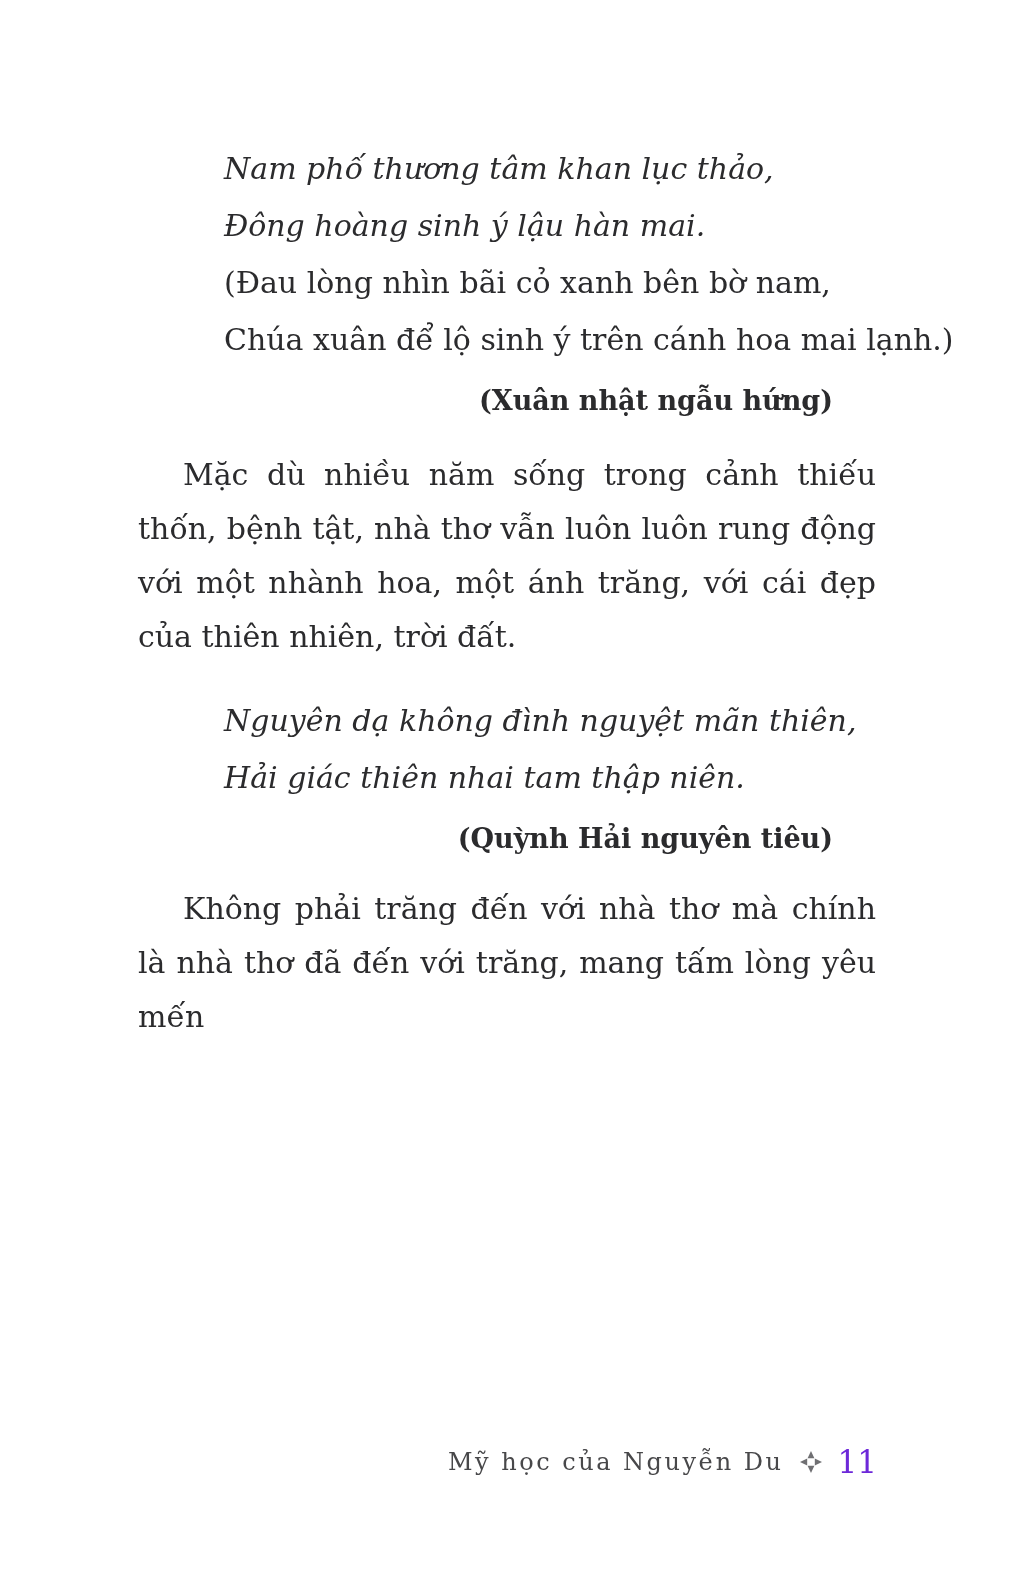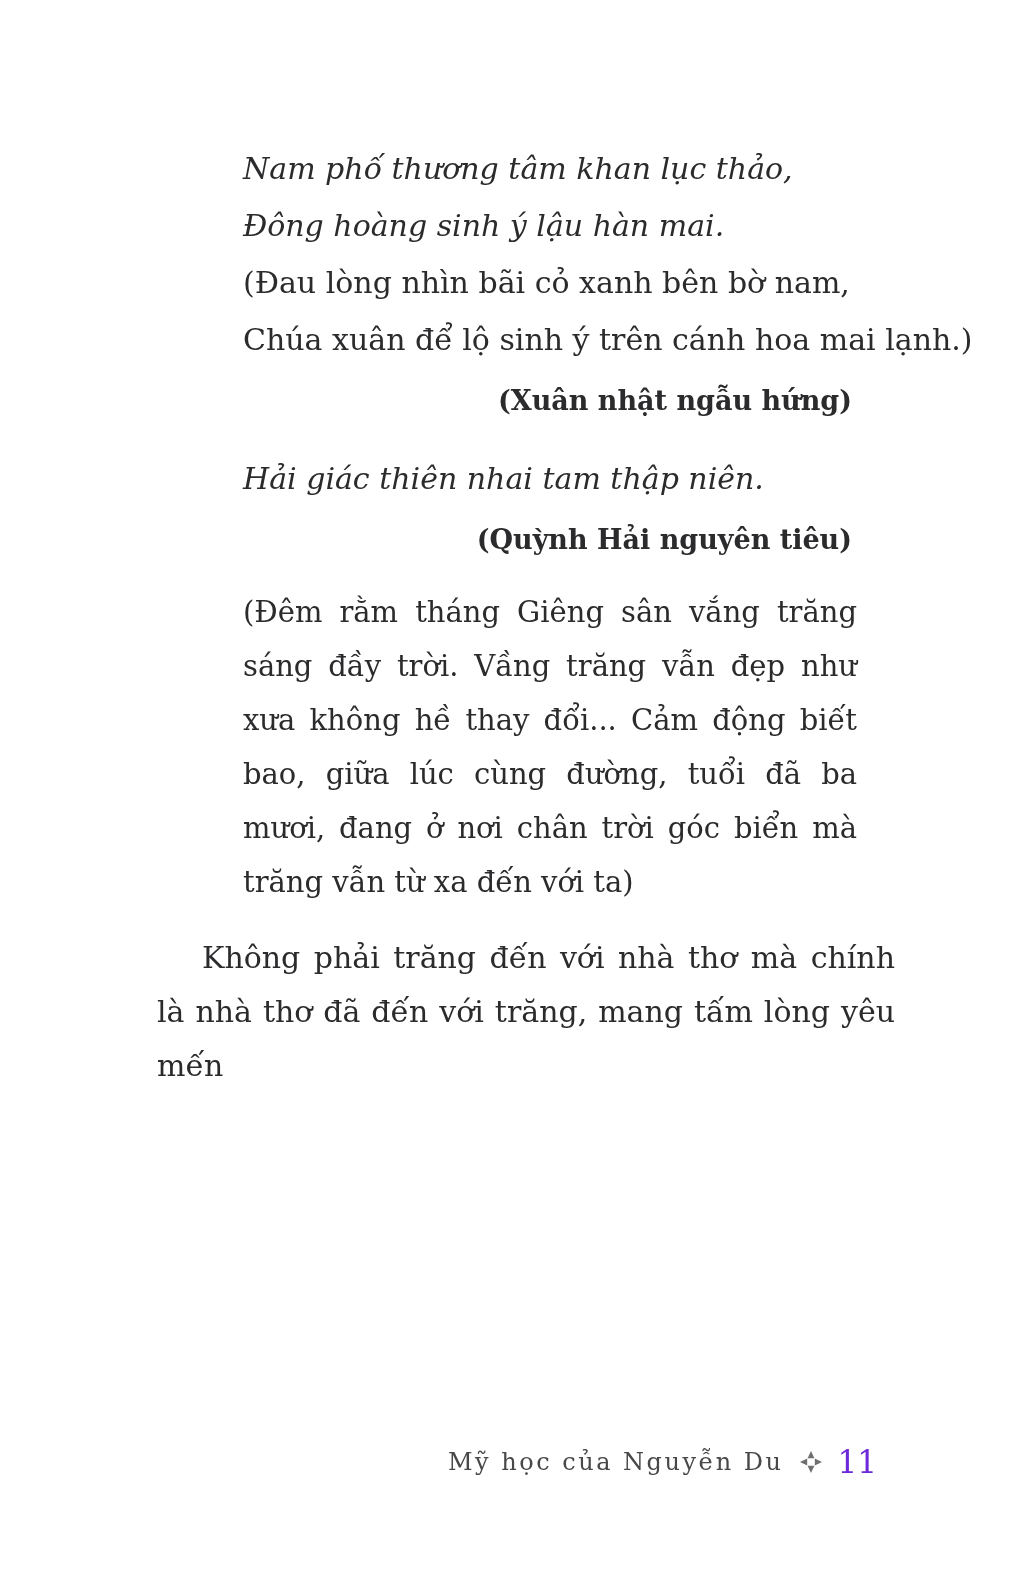--- a/index.html
+++ b/index.html
@@ -8,21 +8,21 @@
     width: 1024px;
     height: 1575px;
     margin: 0 auto;
     background: #ffffff;
     font-family: "DejaVu Serif", "Liberation Serif", serif;
     color: #2b2b2d;
     overflow: hidden;
   }
   .content {
     position: absolute;
-    left: 157px;
+    left: 138px;
     top: 140px;
     width: 738px;
   }
   .poem {
     margin-left: 86px;
     font-size: 30px;
     line-height: 57px;
   }
   .poem-line { white-space: nowrap; }
   .it { font-style: italic; }
@@ -83,28 +83,29 @@
 
     <div class="poem">
       <div class="poem-line it">Nam phố thương tâm khan lục thảo,</div>
       <div class="poem-line it">Đông hoàng sinh ý lậu hàn mai.</div>
       <div class="poem-line">(Đau lòng nhìn bãi cỏ xanh bên bờ nam,</div>
       <div class="poem-line">Chúa xuân để lộ sinh ý trên cánh hoa mai lạnh.)</div>
     </div>
 
     <div class="attribution">(Xuân nhật ngẫu hứng)</div>
 
+    <p class="body-par">Mặc dù nhiều năm sống trong cảnh thiếu thốn, bệnh tật, nhà thơ vẫn luôn luôn rung động với một nhành hoa, một ánh trăng, với cái đẹp của thiên nhiên, trời đất.</p>
 
     <div class="poem poem-second">
+      <div class="poem-line it">Nguyên dạ không đình nguyệt mãn thiên,</div>
       <div class="poem-line it">Hải giác thiên nhai tam thập niên.</div>
     </div>
 
     <div class="attribution">(Quỳnh Hải nguyên tiêu)</div>
 
-    <div class="translation">(Đêm rằm tháng Giêng sân vắng trăng sáng đầy trời. Vầng trăng vẫn đẹp như xưa không hề thay đổi... Cảm động biết bao, giữa lúc cùng đường, tuổi đã ba mươi, đang ở nơi chân trời góc biển mà trăng vẫn từ xa đến với ta)</div>
 
     <p class="body-par final-par">Không phải trăng đến với nhà thơ mà chính là nhà thơ đã đến với trăng, mang tấm lòng yêu mến</p>
 
   </div>
 
   <div class="footer">
     <span class="footer-title">Mỹ học của Nguyễn Du</span>
     <span class="ornament">
       <svg width="24" height="24" viewBox="0 0 24 24" fill="currentColor" aria-hidden="true">
         <polygon points="12,1 8.6,8.2 15.4,8.2"></polygon>

